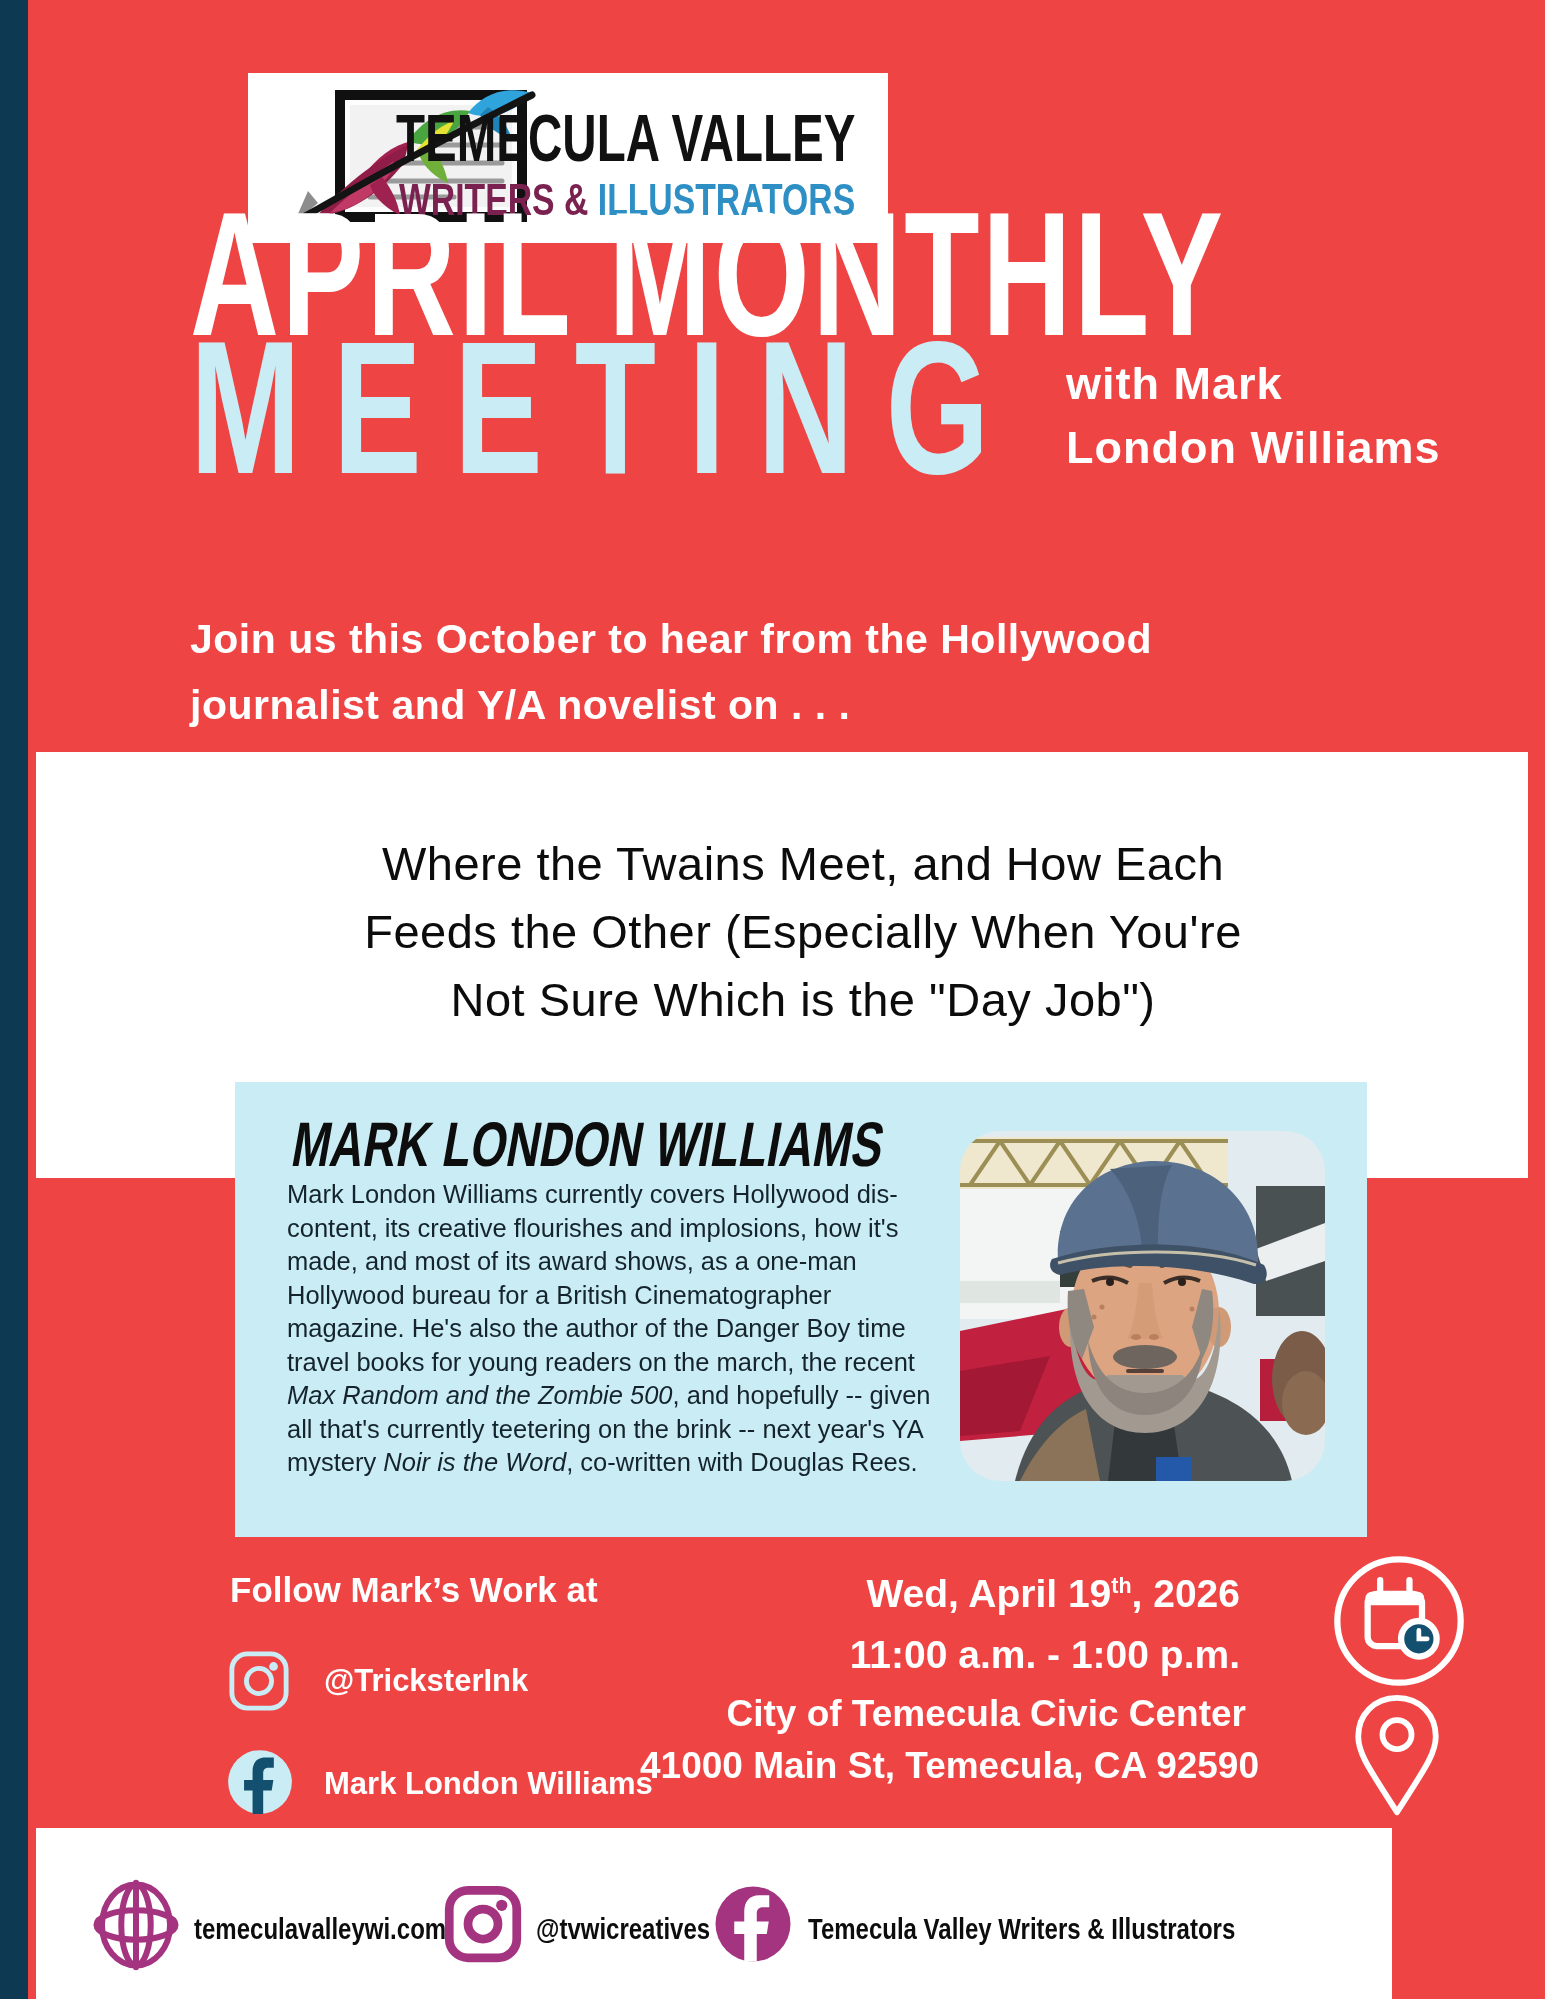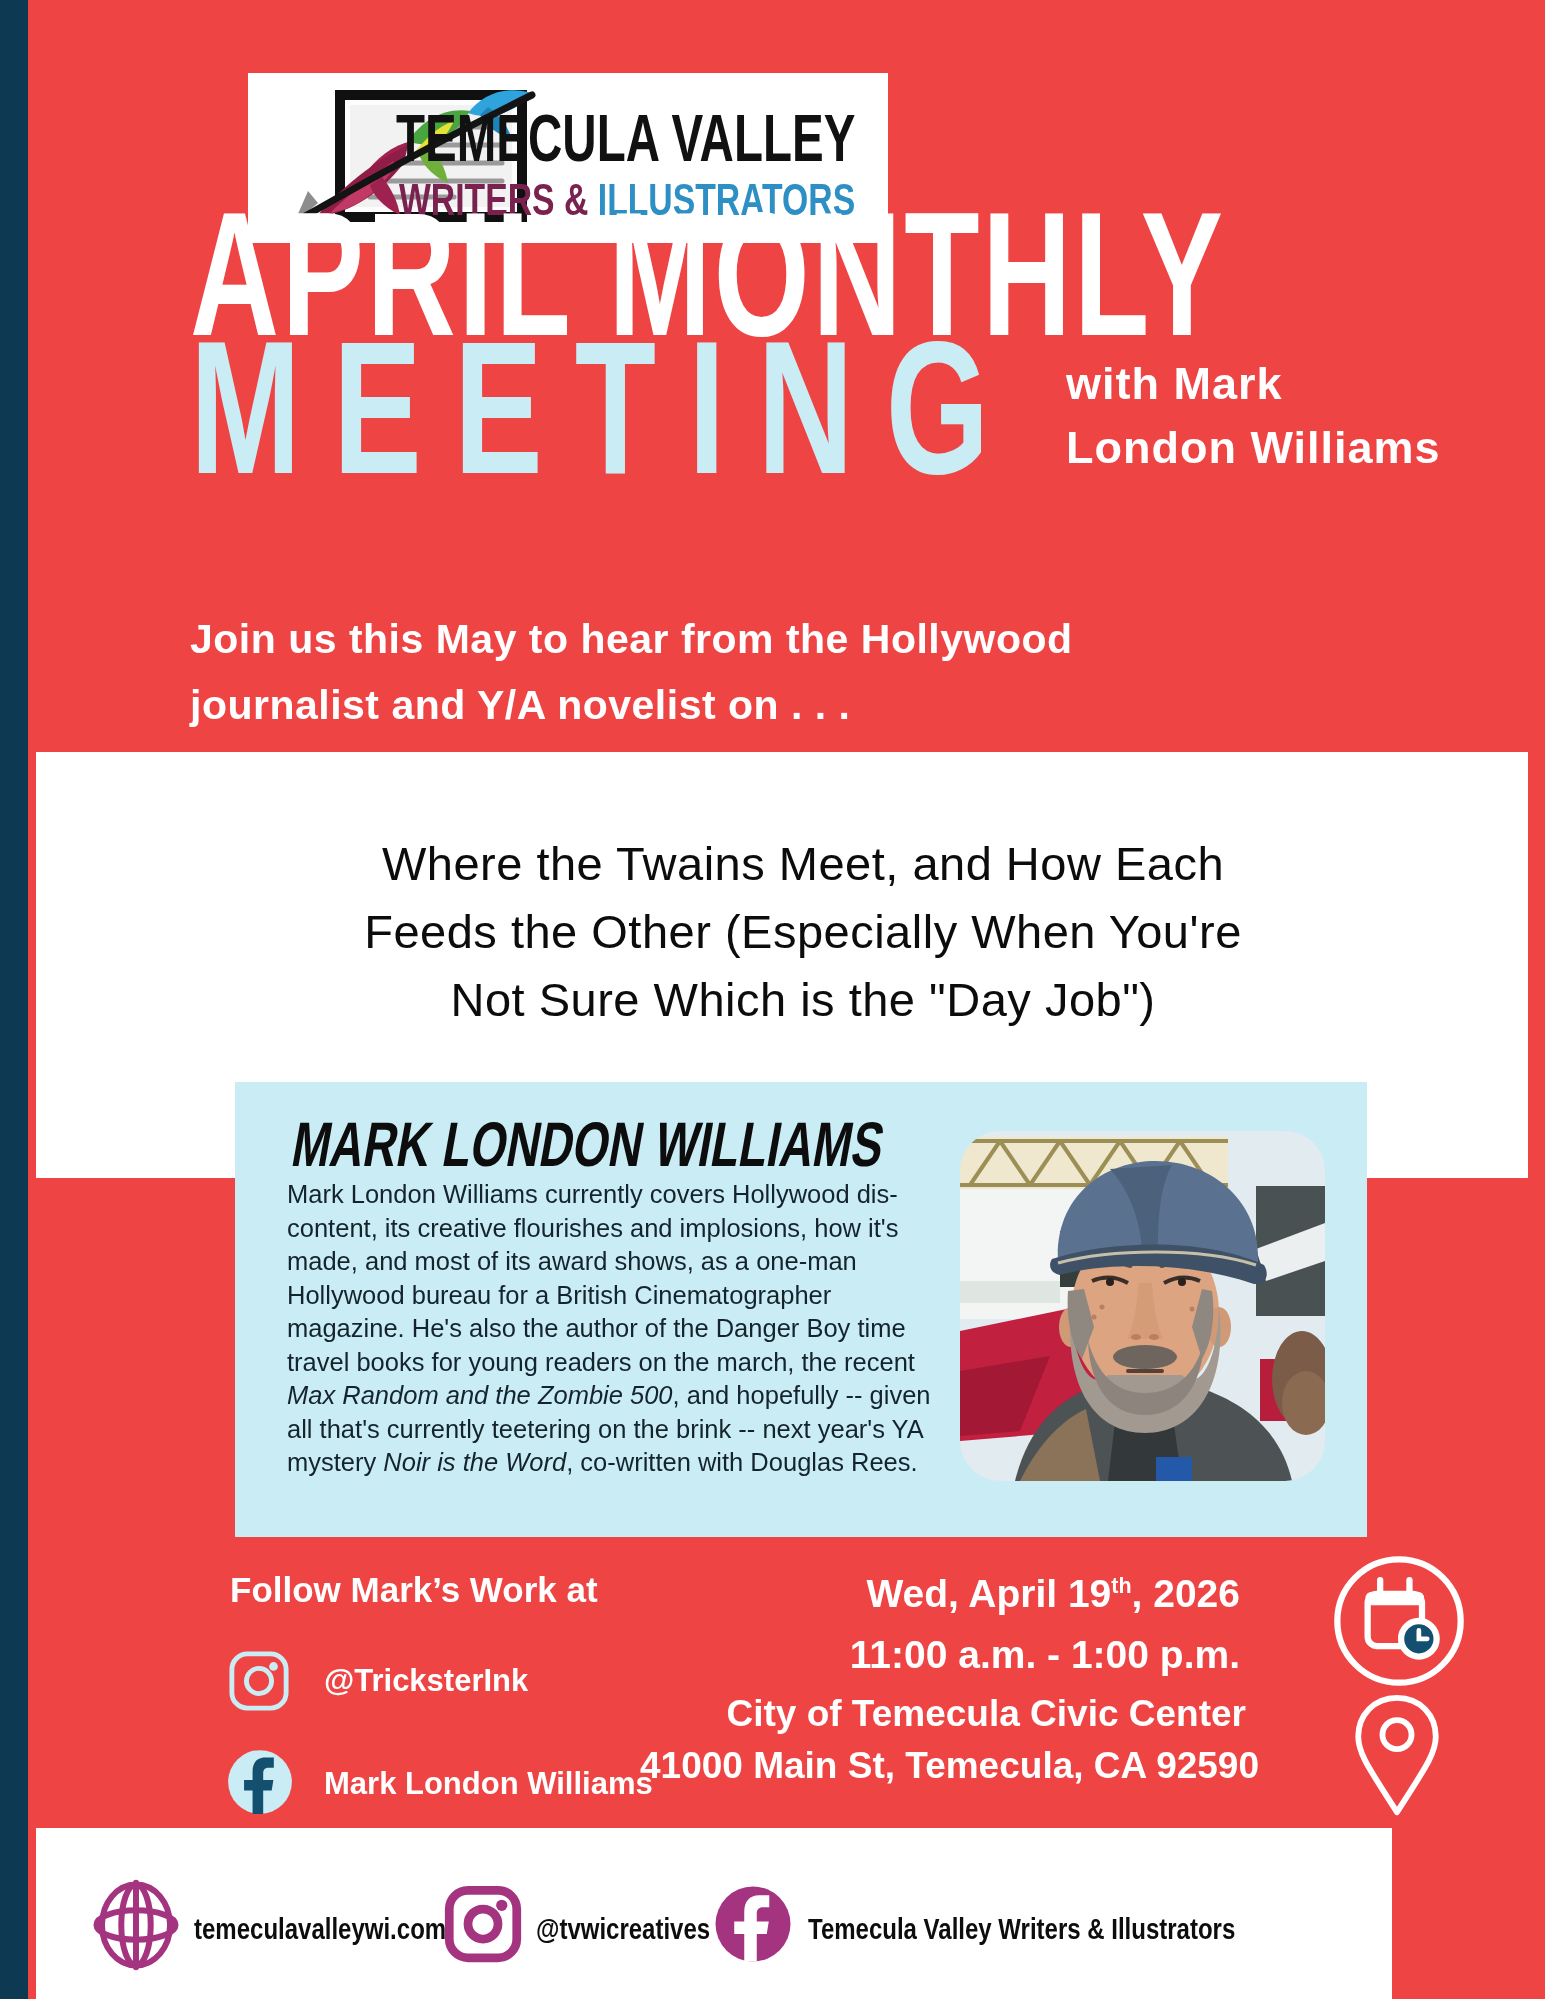--- a/index.html
+++ b/index.html
@@ -100,21 +100,21 @@
     <div class="logo-line2"><span class="cond-75"><span class="maroon">WRITERS &amp;</span> <span class="ltblue-txt">ILLUSTRATORS</span></span></div>
   </div>
 
   <div class="headline-1"><span class="cond">APRIL MONTHLY</span></div>
   <div class="headline-2"><span class="cond">MEETING</span></div>
   <div class="with-block">
     <div>with Mark</div>
     <div>London Williams</div>
   </div>
   <div class="intro">
-    <div>Join us this May to hear from the Hollywood</div>
+    <div>Join us this October to hear from the Hollywood</div>
     <div>journalist and Y/A novelist on . . .</div>
   </div>
 
   <div class="white-band"></div>
   <div class="talk-title">
     <div>Where the Twains Meet, and How Each</div>
     <div>Feeds the Other (Especially When You're</div>
     <div>Not Sure Which is the "Day Job")</div>
   </div>
 

